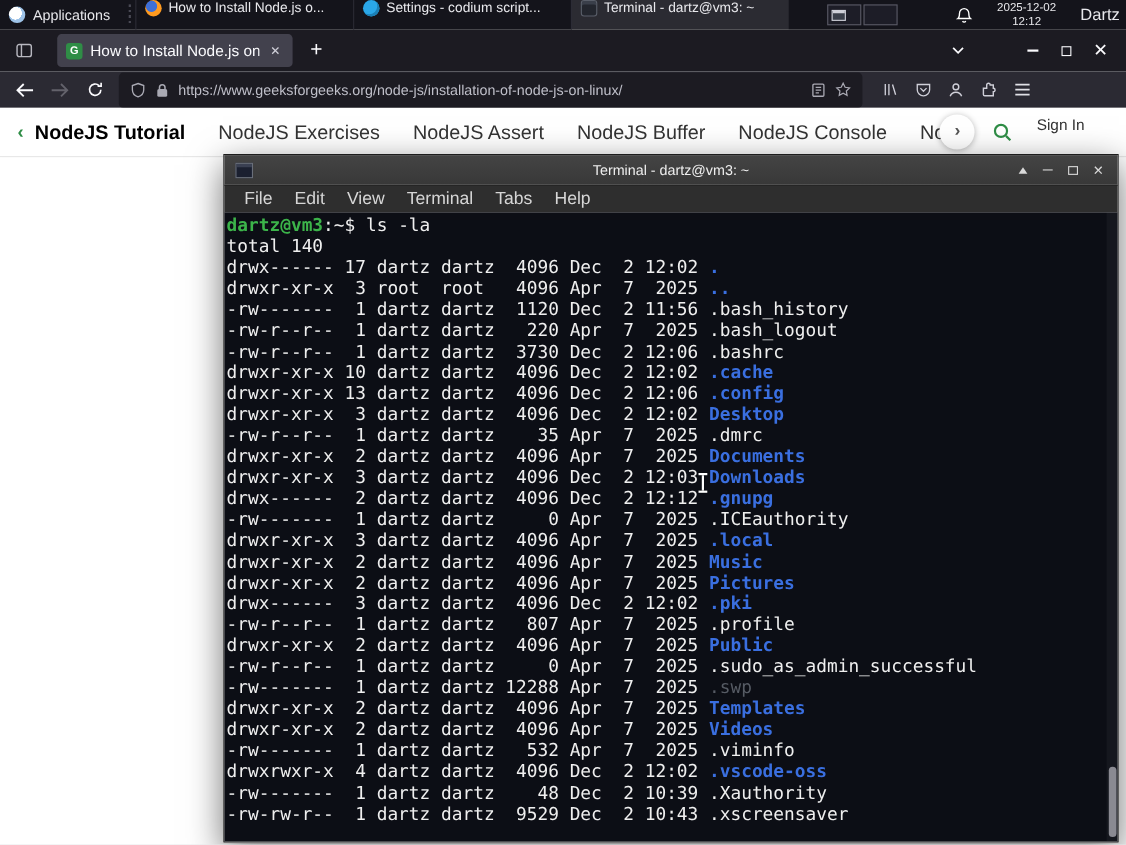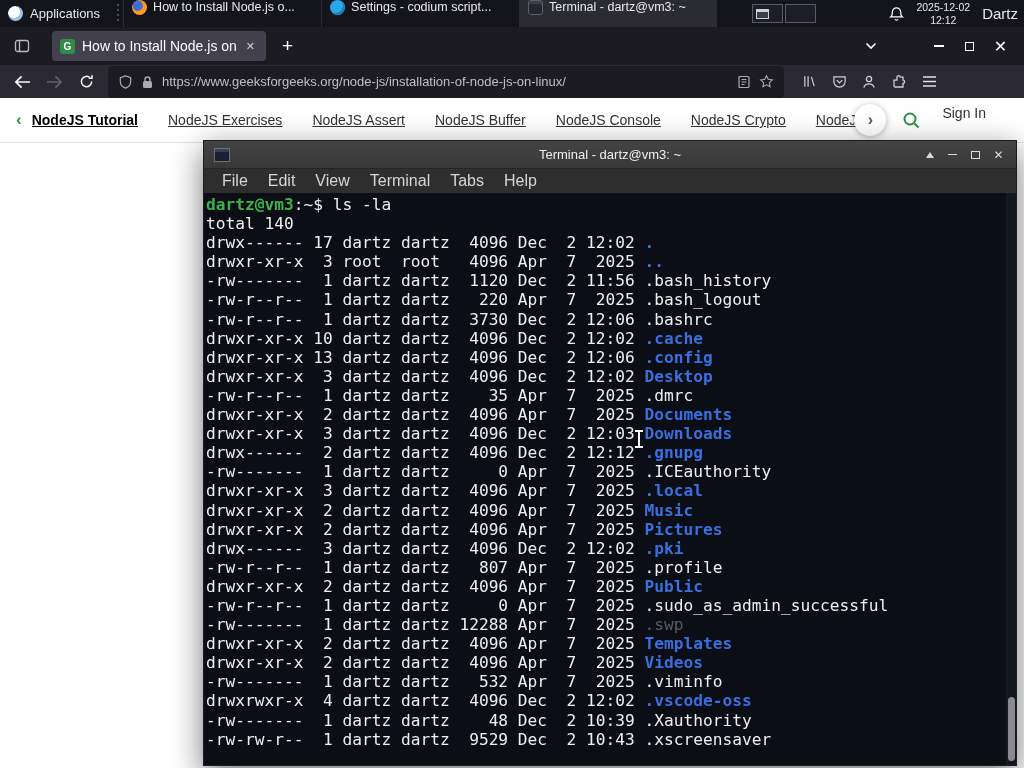--- a/index.html
+++ b/index.html
@@ -18,21 +18,21 @@
              border-left:1px solid #2b2b35; font-size:12.5px; overflow:hidden; }
   .win-btn.active { background:rgba(255,255,255,.10); }
   .wlabel { white-space:nowrap; overflow:hidden; }
   .wicon { flex:0 0 15px; width:15px; height:15px; border-radius:3px; }
   .ic-firefox { border-radius:50%; background:radial-gradient(circle at 38% 38%, #3f6fd6 0 36%, #ff9a1f 42% 100%); }
   .ic-codium { border-radius:50%; background:#2aa7e8; box-shadow:inset -2px -2px 0 #1b7fb5; }
   .ic-terminal { background:#23262e; border:1px solid #5a5f6a; box-shadow:inset 0 3px 0 #3a3f4a; }
   .pager { margin-left:35px; display:flex; align-items:center; gap:2px; }
   .ws { width:31px; height:19px; background:#1d1d27; border:1px solid #5a5a66; display:inline-flex; align-items:center; padding-left:3px; }
   .ws .mini { width:13px; height:10px; border:1px solid #cfd0d8; background:#3a3f4a; box-shadow:inset 0 2px 0 #cfd0d8; }
-  .panel-right { margin-left:auto; display:flex; align-items:center; gap:12px; padding-right:6px; }
+  .panel-right { margin-left:auto; display:flex; align-items:center; gap:22px; padding-right:6px; }
   .bell { display:flex; align-items:center; }
   .clock { font-size:10.5px; line-height:1.2; text-align:center; }
   .puser { font-size:15px; white-space:nowrap; }
 
   
   .browser { position:absolute; top:27px; left:0; right:0; bottom:0; display:flex; flex-direction:column; z-index:1; }
   .tabbar { height:38px; background:#1c1b22; display:flex; align-items:center; padding:0 8px; color:#fbfbfe; }
   .fxview { width:28px; height:28px; display:flex; align-items:center; justify-content:center; border-radius:4px; }
   .tab { margin-left:16px; width:214px; height:30px; background:#42414d; border-radius:4px;
          display:flex; align-items:center; gap:7px; padding:0 8px; }
@@ -53,21 +53,21 @@
             display:flex; align-items:center; gap:8px; padding:0 10px; }
   .url-text { font-size:13px; color:#bfbfc9; white-space:nowrap; overflow:hidden; flex:1; }
   .nav-icons { display:flex; align-items:center; }
   .nav-icons .nav-btn { width:30px; }
 
   
   .site-nav { height:45px; background:#fff; border-bottom:1px solid #e3e3e3; box-shadow:0 1px 3px rgba(0,0,0,.08);
               display:flex; align-items:center; padding:0 12px; }
   .gchev { color:#2f8d46; font-size:17px; font-weight:bold; padding:0 4px; }
   .nav-items { display:flex; gap:30px; margin-left:6px; overflow:hidden; white-space:nowrap; flex:1; }
-  .nav-item { font-size:14px; color:#333;text-decoration:underline; }
+  .nav-item { font-size:18px; color:#333; }
   .nav-item.nav-active { font-weight:bold; color:#000; }
   .circle-chev { flex:0 0 32px; width:32px; height:32px; border-radius:50%; background:#fff;
                  box-shadow:0 1px 6px rgba(0,0,0,.3); display:flex; align-items:center; justify-content:center;
                  color:#555; font-size:16px; font-weight:bold; margin-left:-14px; }
   .gsearch { margin-left:16px; display:flex; align-items:center; }
   .signin { margin:0 26px 15px 22px; font-size:14px; color:#333; }
   .page-body { flex:1; background:#fff; }
 
   
   .terminal { position:absolute; left:203px; top:140px; width:814px; height:626px; z-index:10;

